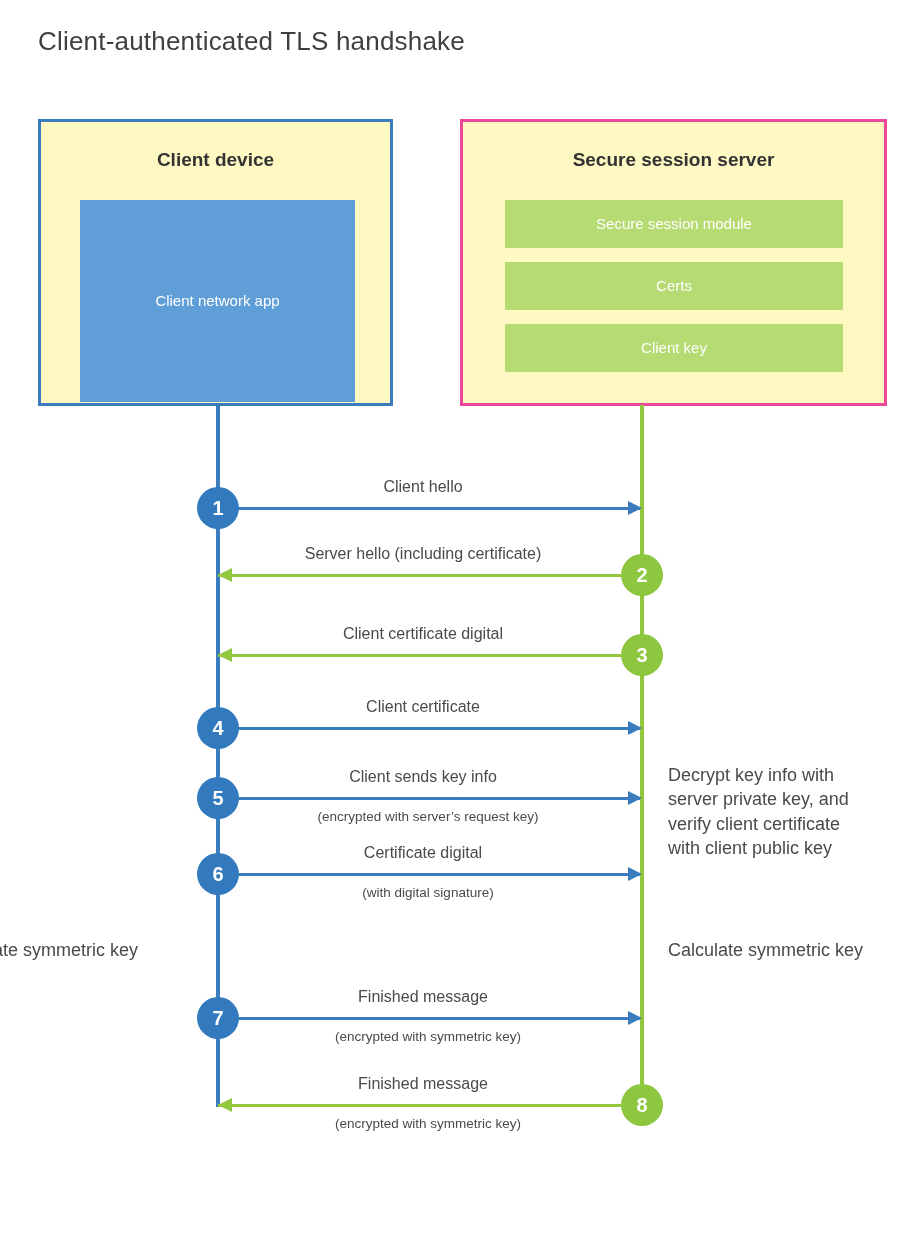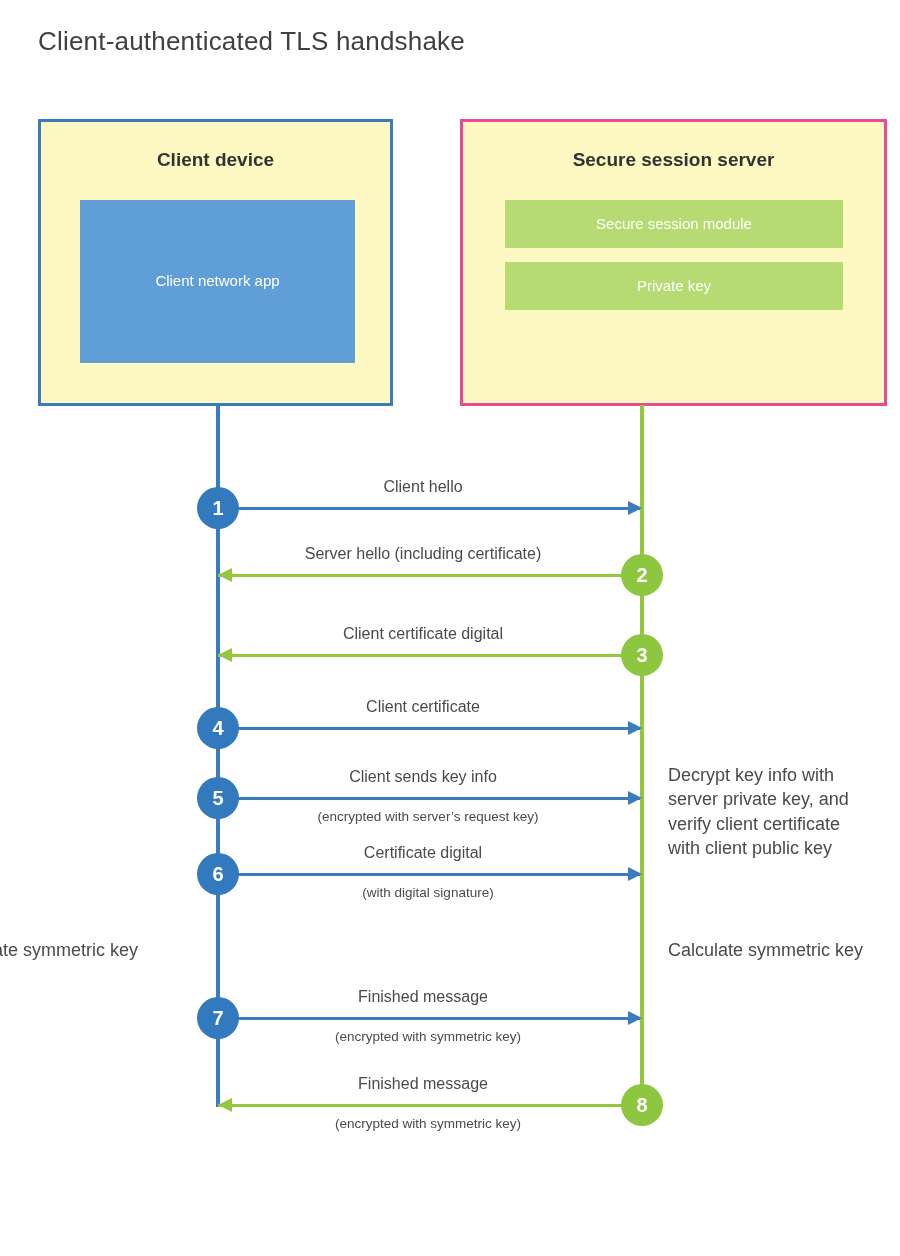--- a/index.html
+++ b/index.html
@@ -71,21 +71,21 @@
     display: flex;
     align-items: center;
     justify-content: center;
     line-height: 1.25;
   }
   .client-app {
     position: absolute;
     left: 39px;
     top: 78px;
     width: 275px;
-    height: 163px;
+    height: 202px;
     background: #5f9ed6;
   }
   .server-stack {
     position: absolute;
     left: 42px;
     top: 78px;
     width: 338px;
   }
   .server-item {
     height: 48px;
@@ -222,21 +222,22 @@
 
   <div class="party-box client">
     <div class="party-title">Client device</div>
     <div class="inner-block client-app">Client network app</div>
   </div>
 
   <div class="party-box server">
     <div class="party-title">Secure session server</div>
     <div class="server-stack">
       <div class="inner-block server-item">Secure session module</div>
-      <div class="inner-block server-item">Private key</div>
+      <div class="inner-block server-item">Certs</div>
+      <div class="inner-block server-item">Client key</div>
     </div>
   </div>
 
   <div class="lifeline client-life"></div>
   <div class="lifeline server-life"></div>
 
   <div id="messages">
       <div class="msg" style="top: 508px;">
         <div class="msg-line to-right"></div>
         <div class="arrowhead right"></div>

